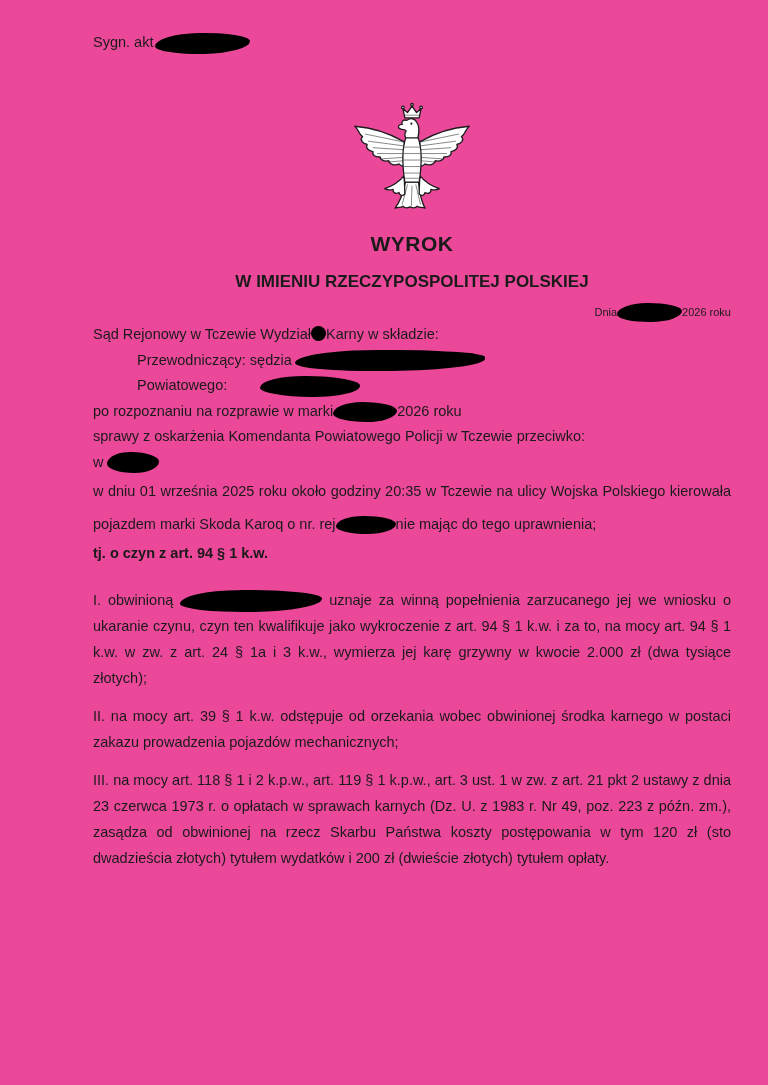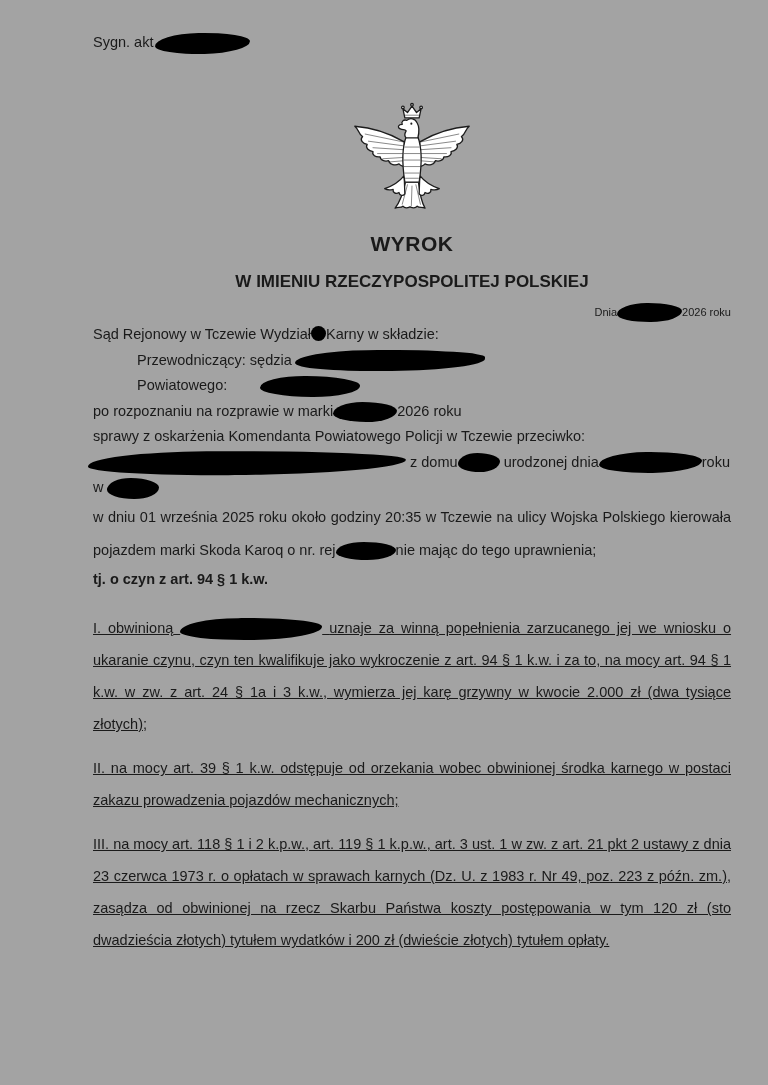--- a/index.html
+++ b/index.html
@@ -1,20 +1,20 @@
 <!DOCTYPE html>
 <html><head>
 <meta charset="utf-8">
 <style>
   html, body { margin: 0; padding: 0; background: #ffffff; }
   .page {
     position: relative;
     width: 768px;
     height: 1085px;
-    background: #a3a3a3;
+    background: #ec4899;
     box-sizing: border-box;
     padding: 30px 37px 0 93px;
     font-family: "Liberation Sans", sans-serif;
     color: #1a1a1a;
     overflow: hidden;
   }
   .line { font-size: 14.5px; line-height: 25.5px; }
   .b { font-weight: bold; }
   .indent { padding-left: 44px; }
   .emblem-wrap { text-align: center; margin-top: 44px; height: 124px; }
@@ -25,21 +25,21 @@
   .subtitle {
     text-align: center; font-weight: bold; font-size: 17px;
     margin-top: 16px; line-height: 20px;
   }
   .date-line { text-align: right; font-size: 11px; margin-top: 10px; line-height: 20px; }
   .para {
     font-size: 14.5px; line-height: 33px;
     text-align: justify; text-align-last: left; -moz-text-align-last: left;
   }
   .verdict { margin-top: 20px; }
-  .verdict .para { line-height: 32px; margin: 0 0 12px 0; text-decoration: underline; }
+  .verdict .para { line-height: 26px; margin: 0 0 12px 0; }
   
   .redact {
     display: inline-block; background: #000000; vertical-align: middle;
     border-radius: 46% 54% 48% 52% / 58% 44% 56% 42%;
   }
   .r-sygn   { width: 95px;  height: 21px; transform: rotate(-1.2deg); margin-left: 2px; }
   .r-date   { width: 65px;  height: 19px; transform: rotate(-.6deg); }
   .r-dept   { width: 15px;  height: 15px; border-radius: 50%; vertical-align: -2px; }
   .r-judge  { width: 190px; height: 21px; transform: rotate(-.5deg); margin-left: 3px;
               border-radius: 40% 60% 52% 48% / 62% 40% 58% 44%; }
@@ -102,21 +102,20 @@
   <div class="line"><span>Sąd Rejonowy w Tczewie Wydział</span><span class="redact r-dept"></span><span>Karny w składzie:</span></div>
 
   <div class="line indent"><span>Przewodniczący: sędzia</span><span class="redact r-judge"></span></div>
 
   <div class="line indent"><span>Powiatowego:</span><span class="redact r-clerk"></span></div>
 
   <div class="line"><span>po rozpoznaniu na rozprawie w marki</span><span class="redact r-hear"></span><span>2026 roku</span></div>
 
   <div class="line">sprawy z oskarżenia Komendanta Powiatowego Policji w Tczewie przeciwko:</div>
 
-  <div class="line"><span class="redact r-name"></span> <span>z domu</span><span class="redact r-maiden"></span> <span>urodzonej dnia</span><span class="redact r-birth"></span><span>roku</span></div>
 
   <div class="line"><span>w</span><span class="redact r-city"></span></div>
 
 
   <div class="para"><span>w dniu 01 września 2025 roku około godziny 20:35 w Tczewie na ulicy Wojska Polskiego kierowała pojazdem marki Skoda Karoq o nr. rej</span><span class="redact r-reg"></span><span>nie mając do tego uprawnienia;</span></div>
 
   <div class="line b">tj. o czyn z art. 94 § 1 k.w.</div>
 
   <div class="verdict">
     <p class="para"><span>I. obwinioną</span> <span class="redact r-accus"></span> <span>uznaje za winną popełnienia zarzucanego jej we wniosku o ukaranie czynu, czyn ten kwalifikuje jako wykroczenie z art. 94 § 1 k.w. i za to, na mocy art. 94 § 1 k.w. w zw. z art. 24 § 1a i 3 k.w., wymierza jej karę grzywny w kwocie 2.000 zł (dwa tysiące złotych);</span></p>

